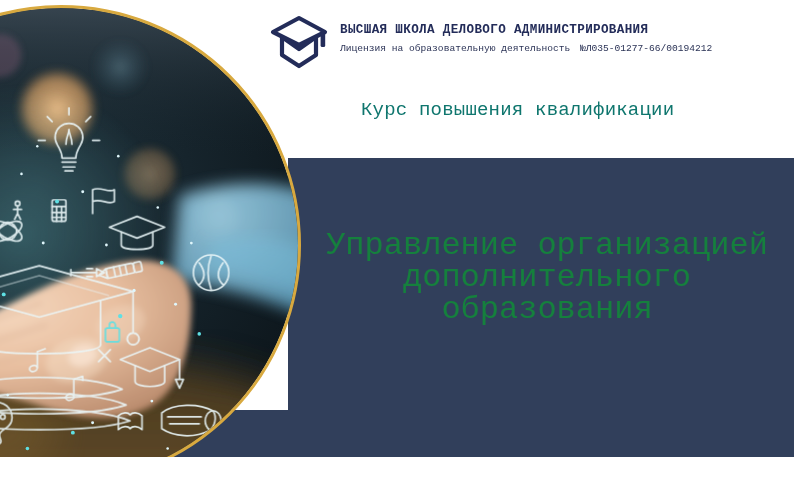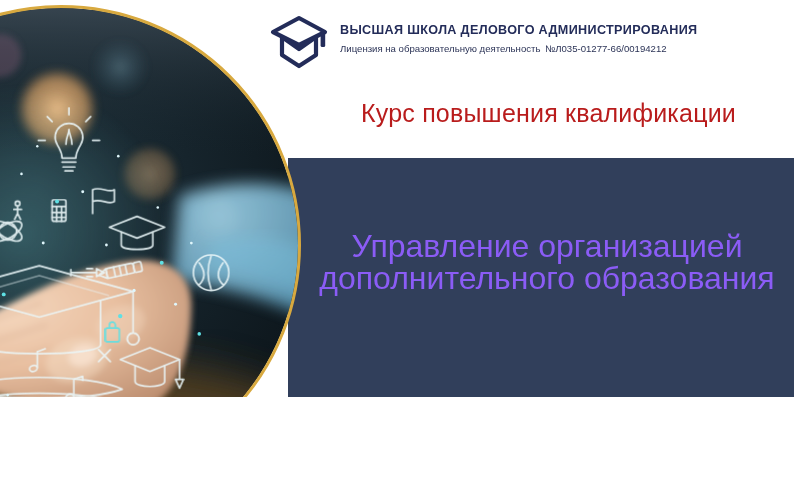--- a/index.html
+++ b/index.html
@@ -4,24 +4,24 @@
 <title>Курс повышения квалификации</title>
 <style>
   html, body {
     margin: 0;
     padding: 0;
     background: #ffffff;
   }
   #slide {
     position: relative;
     width: 794px;
-    height: 397px;
+    height: 457px;
     overflow: hidden;
     background: #ffffff;
-    font-family: Liberation Sans, sans-serif;
+    font-family: Liberation Mono, monospace;
   }
 
   
   .navy-panel {
     position: absolute;
     left: 288px;
     top: 158px;
     width: 506px;
     height: 335px;
     background: #313f5b;
@@ -70,34 +70,34 @@
     line-height: 1.25;
     margin-top: 5px;
     white-space: nowrap;
   }
 
   
   .course-kicker {
     position: absolute;
     left: 361px;
     top: 99px;
-    font-size: 25px;
-    color: #b91c1c;
+    font-size: 19px;
+    color: #0f766e;
     letter-spacing: 0.2px;
     white-space: nowrap;
   }
 
   
   .main-title {
     position: absolute;
     left: 300px;
     top: 230px;
     width: 494px;
     text-align: center;
-    color: #8b5cf6;
+    color: #15803d;
     font-size: 32px;
     line-height: 1.0;
   }
   .title-line-1 { display:block; }
   .title-line-2 { display:block; }
 
   
   .photo-circle-wrap {
     position: absolute;
     left: -179px;

